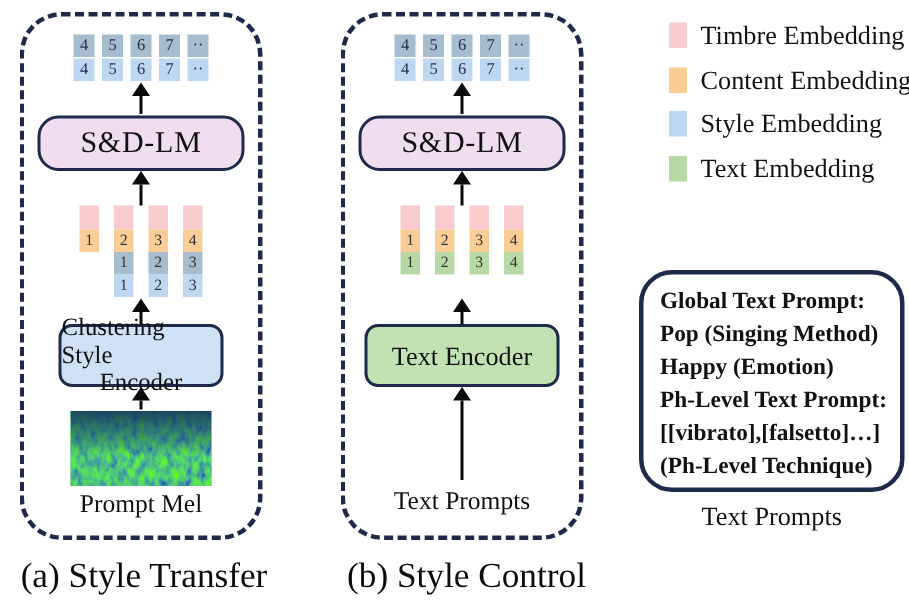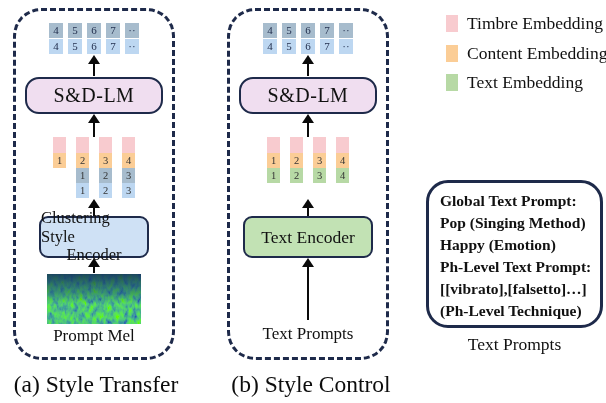--- a/index.html
+++ b/index.html
@@ -248,20 +248,24 @@
   <div class="legend">
     <div class="legend-item">
       <span class="chip timbre"></span>
       <span class="legend-label">Timbre Embedding</span>
     </div>
     <div class="legend-item">
       <span class="chip content"></span>
       <span class="legend-label">Content Embedding</span>
     </div>
     <div class="legend-item">
+      <span class="chip style"></span>
+      <span class="legend-label">Style Embedding</span>
+    </div>
+    <div class="legend-item">
       <span class="chip text"></span>
       <span class="legend-label">Text Embedding</span>
     </div>
   </div>
 
   <div class="prompt-box">
     <div class="prompt-line bold">Global Text Prompt:</div>
     <div class="prompt-line">Pop (Singing Method)</div>
     <div class="prompt-line">Happy (Emotion)</div>
     <div class="prompt-line bold">Ph-Level Text Prompt:</div>

